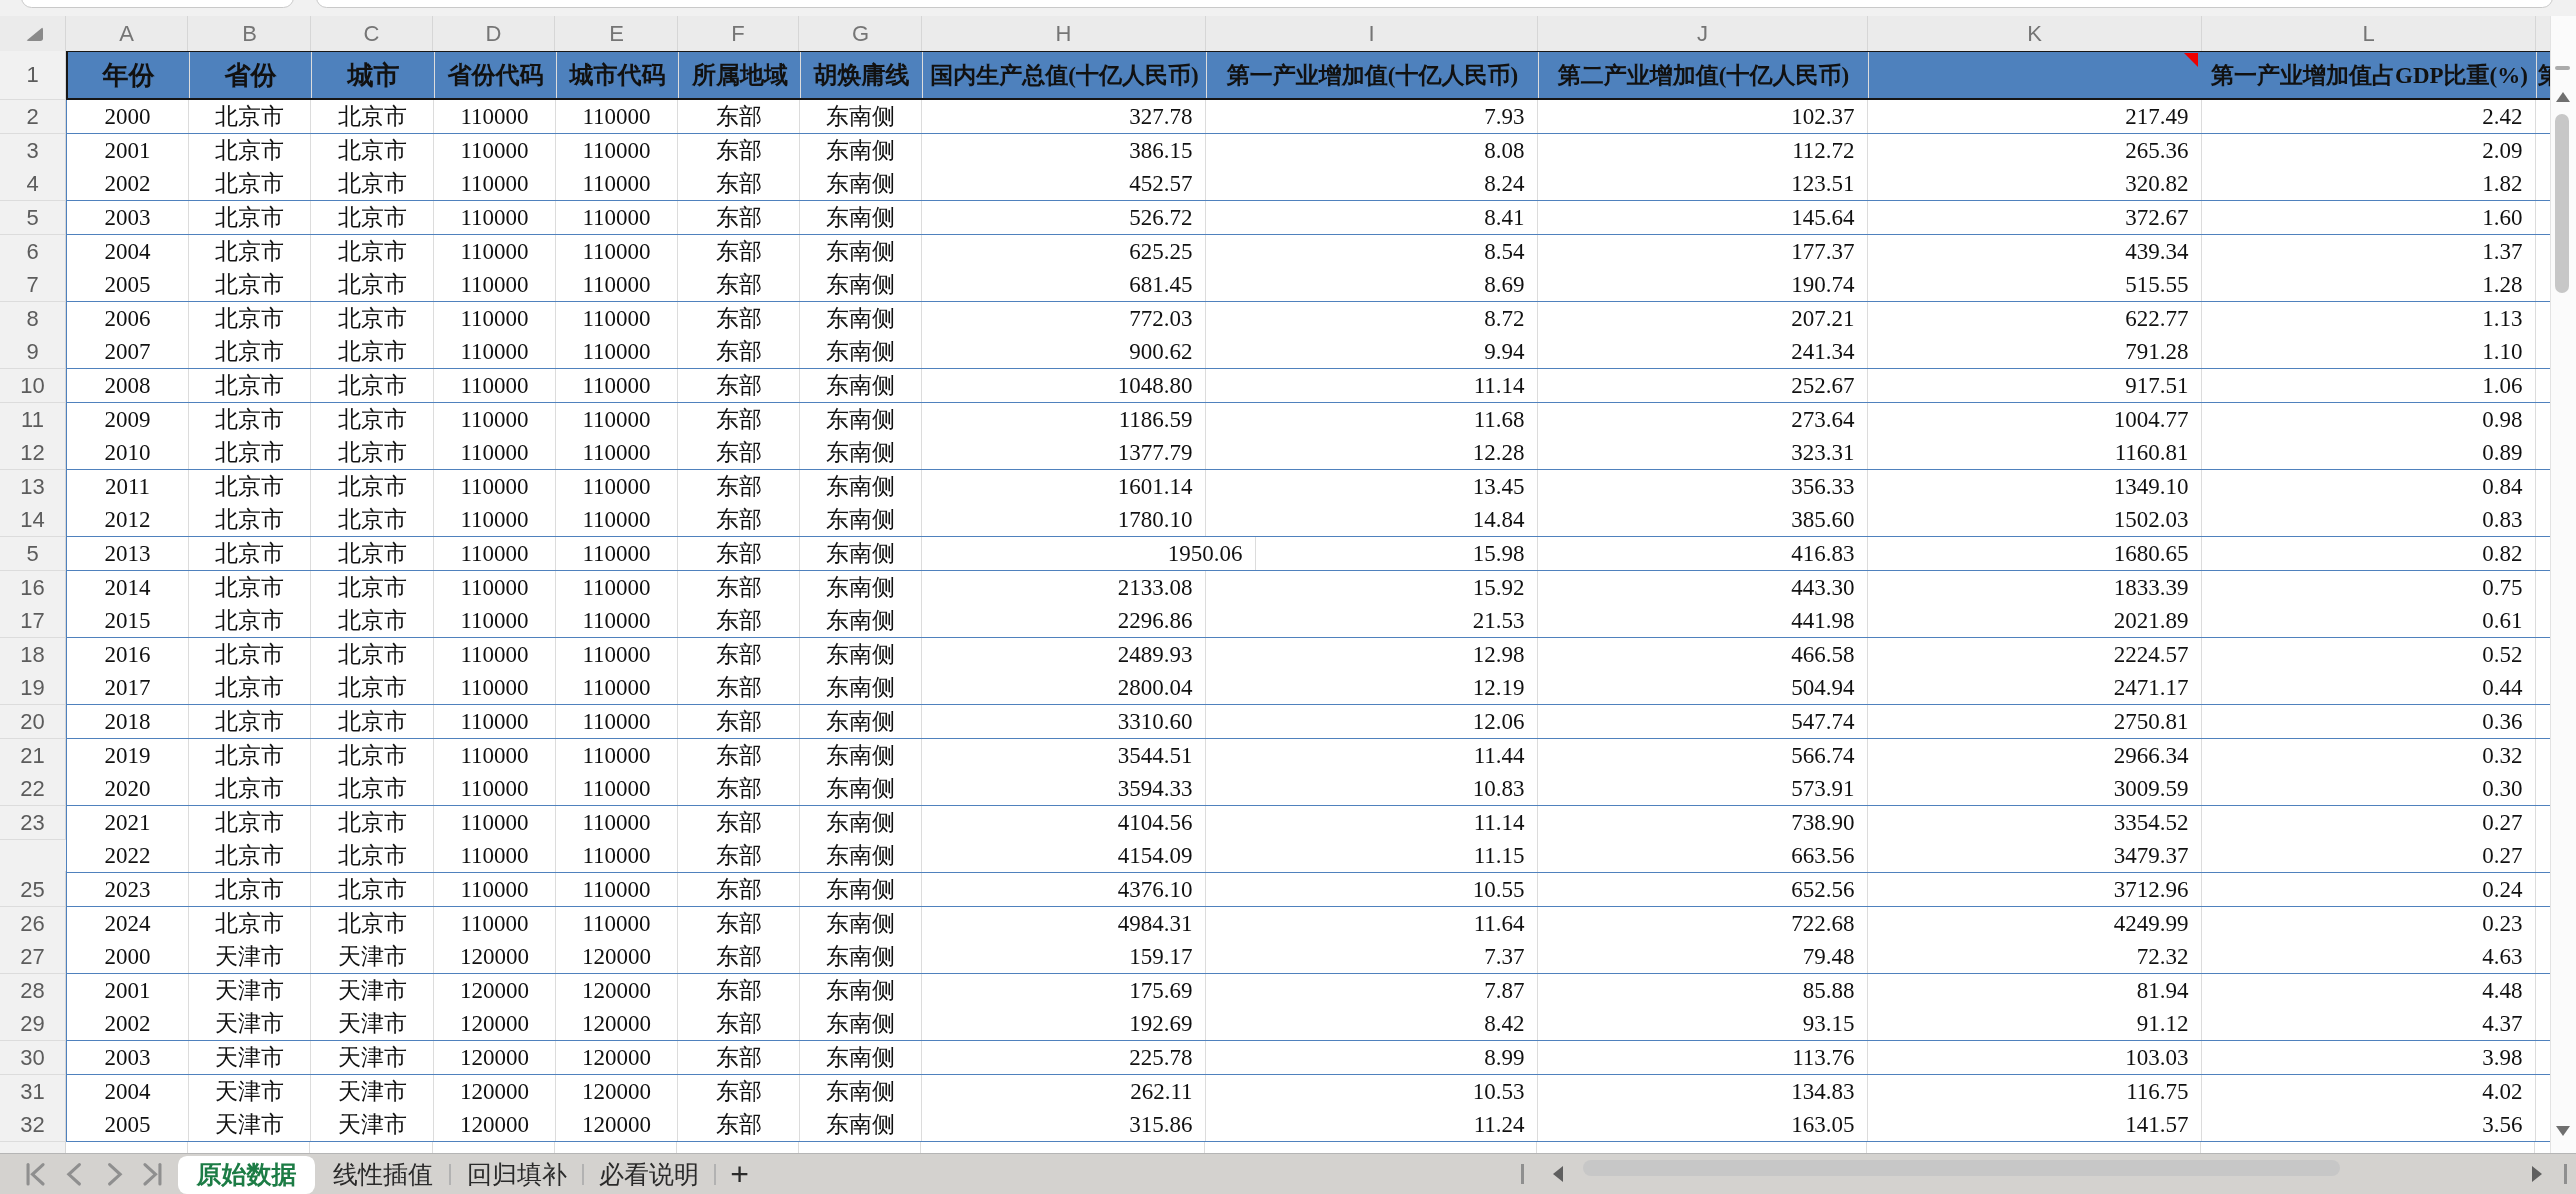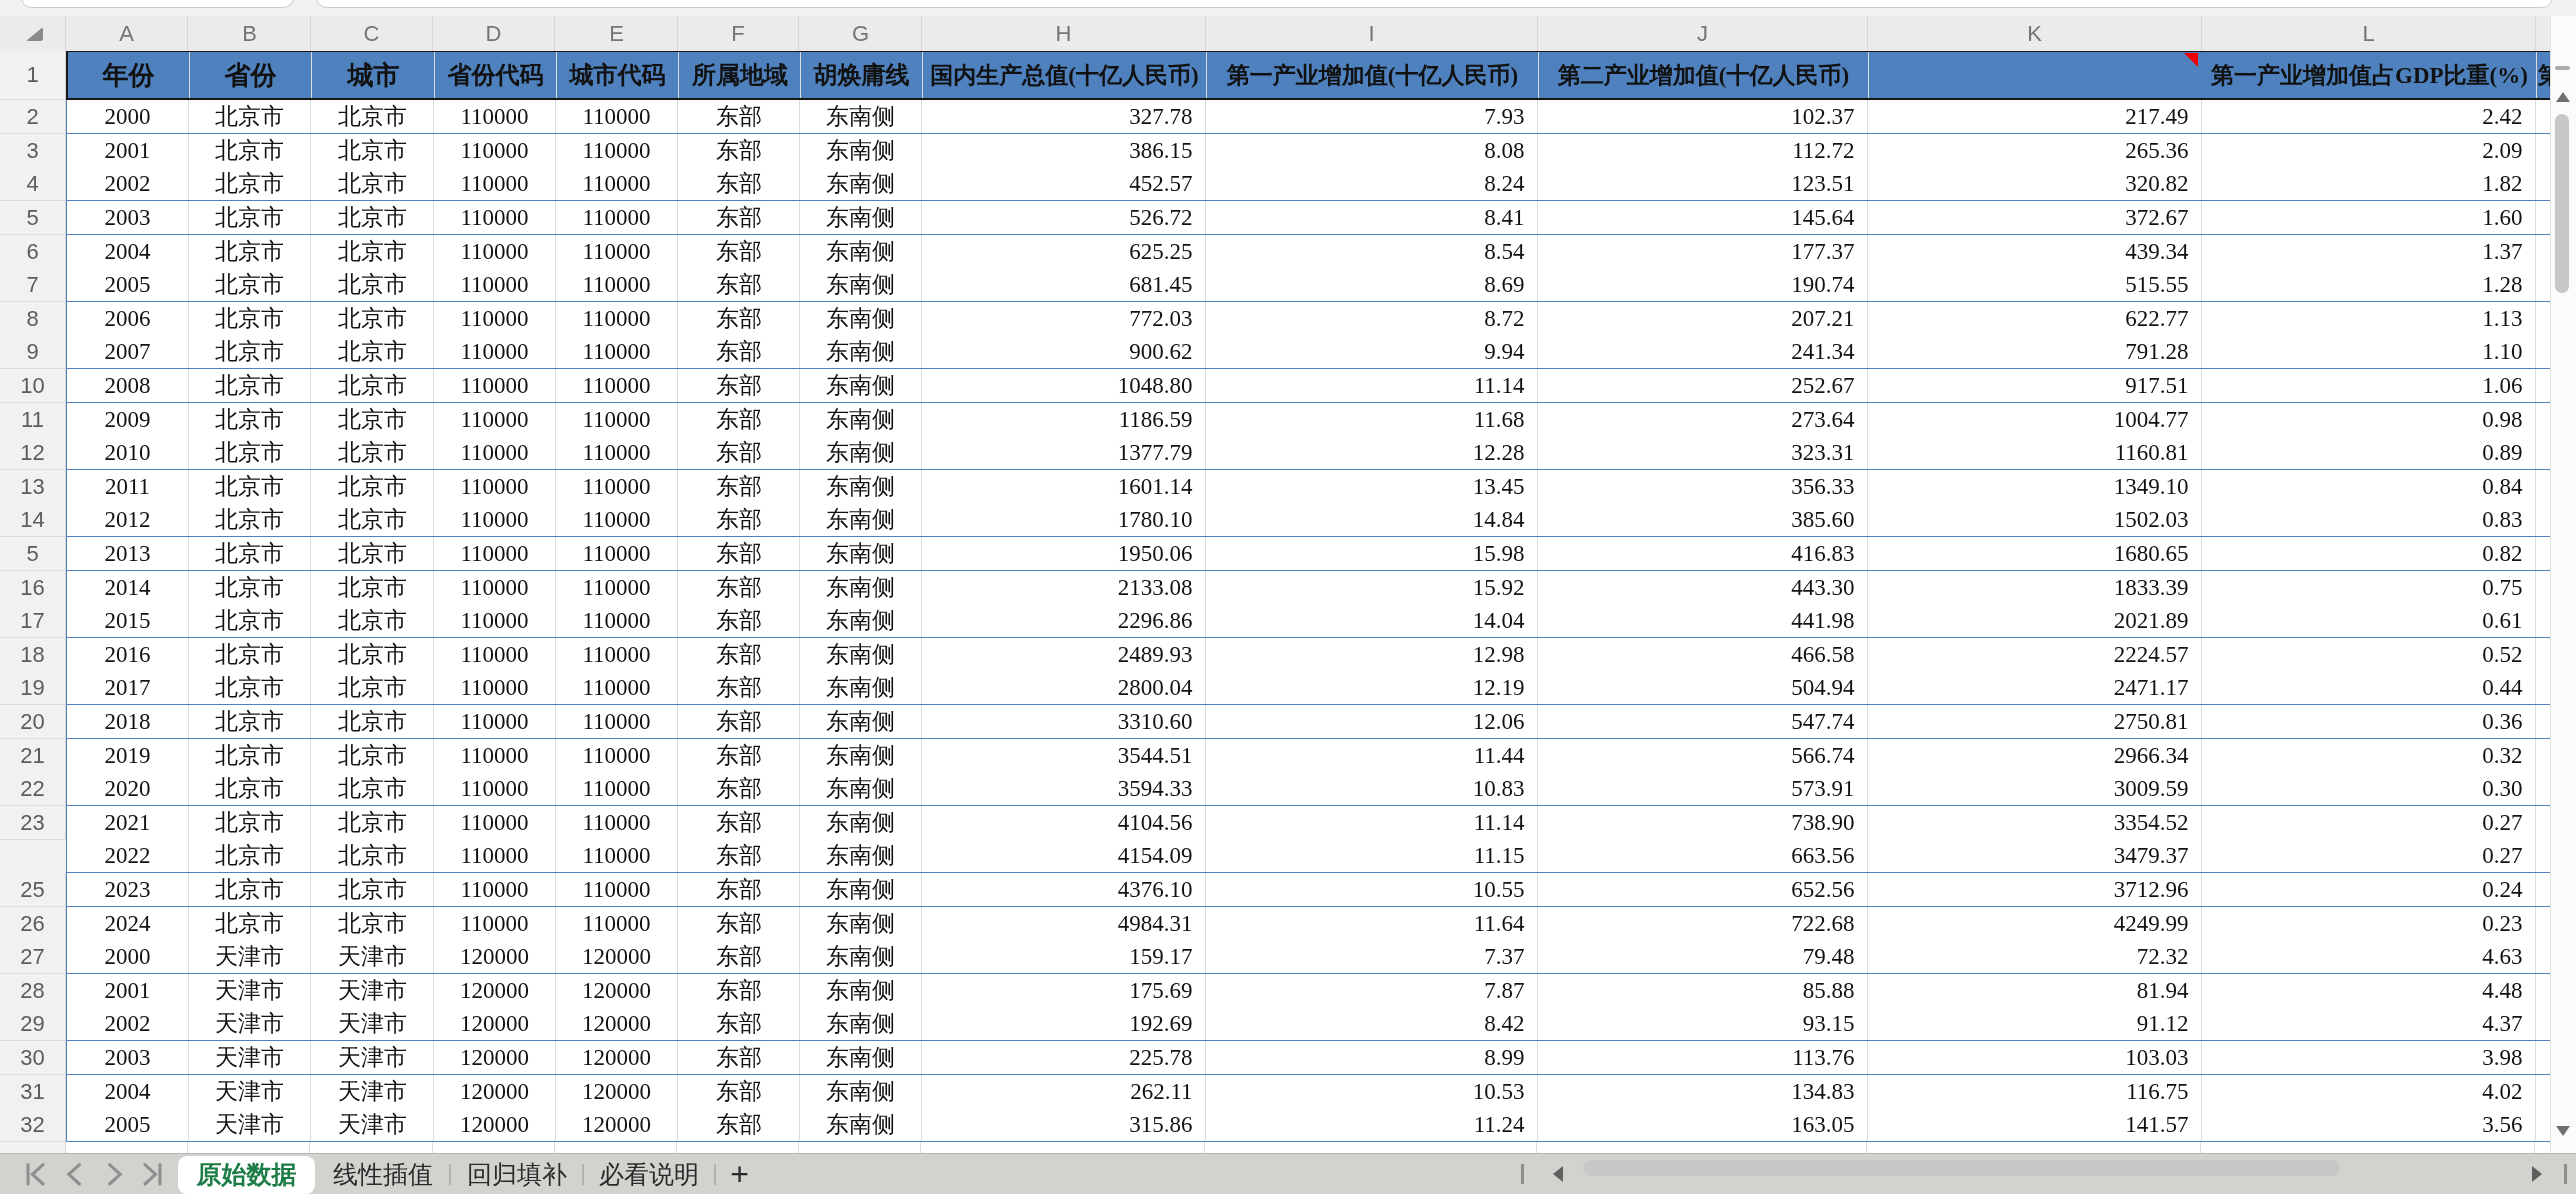--- a/index.html
+++ b/index.html
@@ -301,21 +301,21 @@
       </div>
       <div class="gutcell" style="top:503px;height:34px;">14</div>
       <div class="datarow" style="top:537px;width:2484px;height:34px;">
         <div class="cell c" style="left:0px;width:122px;">2013</div>
         <div class="cell c" style="left:122px;width:122px;">北京市</div>
         <div class="cell c" style="left:245px;width:122px;">北京市</div>
         <div class="cell c" style="left:367px;width:122px;">110000</div>
         <div class="cell c" style="left:489px;width:122px;">110000</div>
         <div class="cell c" style="left:612px;width:121px;">东部</div>
         <div class="cell c" style="left:733px;width:122px;">东南侧</div>
-        <div class="cell r" style="left:855px;width:284px;">1950.06</div>
+        <div class="cell r" style="left:905px;width:284px;">1950.06</div>
         <div class="cell r" style="left:1139px;width:332px;">15.98</div>
         <div class="cell r" style="left:1471px;width:330px;">416.83</div>
         <div class="cell r" style="left:1801px;width:334px;">1680.65</div>
         <div class="cell r" style="left:2135px;width:334px;">0.82</div>
         <div class="cell c" style="left:2470px;width:14px;"></div>
       </div>
       <div class="gutcell" style="top:537px;height:34px;">5</div>
       <div class="datarow" style="top:571px;width:2484px;height:34px;">
         <div class="cell c" style="left:0px;width:122px;">2014</div>
         <div class="cell c" style="left:122px;width:122px;">北京市</div>
@@ -334,21 +334,21 @@
       <div class="gutcell" style="top:571px;height:34px;">16</div>
       <div class="datarow" style="top:604px;width:2484px;height:34px;">
         <div class="cell c" style="left:0px;width:122px;">2015</div>
         <div class="cell c" style="left:122px;width:122px;">北京市</div>
         <div class="cell c" style="left:245px;width:122px;">北京市</div>
         <div class="cell c" style="left:367px;width:122px;">110000</div>
         <div class="cell c" style="left:489px;width:122px;">110000</div>
         <div class="cell c" style="left:612px;width:121px;">东部</div>
         <div class="cell c" style="left:733px;width:122px;">东南侧</div>
         <div class="cell r" style="left:855px;width:284px;">2296.86</div>
-        <div class="cell r" style="left:1139px;width:332px;">14.04</div>
+        <div class="cell r" style="left:1139px;width:332px;">21.53</div>
         <div class="cell r" style="left:1471px;width:330px;">441.98</div>
         <div class="cell r" style="left:1801px;width:334px;">2021.89</div>
         <div class="cell r" style="left:2135px;width:334px;">0.61</div>
         <div class="cell c" style="left:2470px;width:14px;"></div>
       </div>
       <div class="gutcell" style="top:604px;height:34px;">17</div>
       <div class="datarow" style="top:638px;width:2484px;height:34px;">
         <div class="cell c" style="left:0px;width:122px;">2016</div>
         <div class="cell c" style="left:122px;width:122px;">北京市</div>
         <div class="cell c" style="left:245px;width:122px;">北京市</div>

